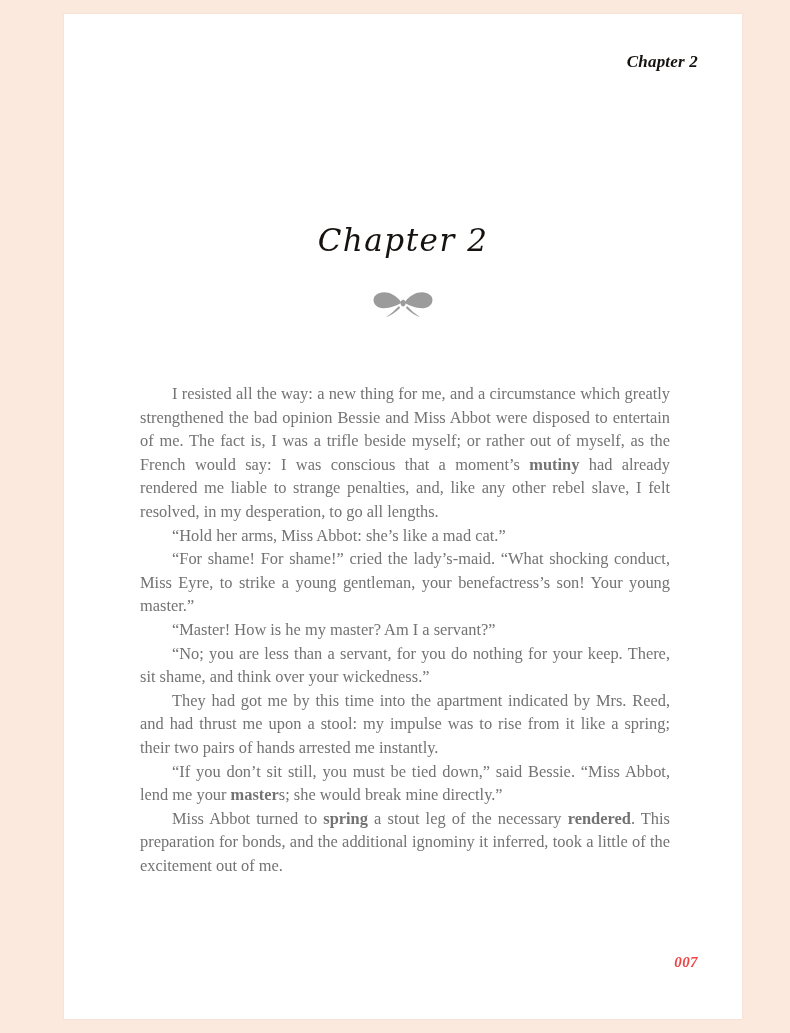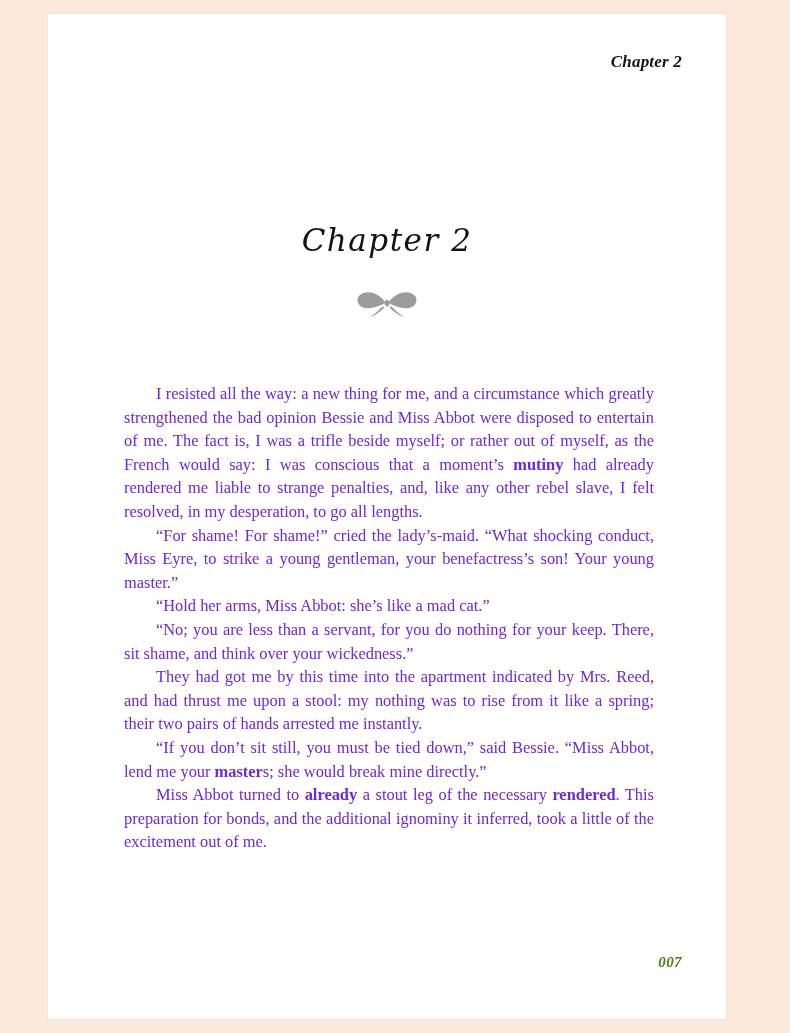--- a/index.html
+++ b/index.html
@@ -8,21 +8,21 @@
   }
   body {
     width: 790px;
     height: 1033px;
     background: #fbe9de;
     font-family: "Liberation Serif", serif;
     overflow: hidden;
   }
   .page {
     position: absolute;
-    left: 48px;
+    left: 64px;
     top: 14px;
     width: 678px;
     height: 1005px;
     background: #ffffff;
     box-shadow: 0 0 2px rgba(0,0,0,0.08);
   }
   .running-head {
     position: absolute;
     top: 38px;
     right: 44px;
@@ -54,36 +54,36 @@
   .ornament svg {
     display: inline-block;
   }
   .body-text {
     position: absolute;
     top: 368px;
     left: 76px;
     width: 530px;
     font-size: 16.4px;
     line-height: 23.6px;
-    color: #6d28d9;
+    color: #737373;
     text-align: justify;
     text-justify: inter-word;
   }
   .body-text p {
     margin: 0;
     text-indent: 32px;
   }
   .folio {
     position: absolute;
     bottom: 48px;
     right: 44px;
     font-style: italic;
     font-weight: bold;
     font-size: 15px;
-    color: #4d7c0f;
+    color: #ef4444;
     letter-spacing: 0.4px;
   }
   b { font-weight: bold; }
 </style>
 </head>
 <body>
 
 <div class="page">
 
   <div class="running-head">Chapter 2</div>
@@ -97,23 +97,24 @@
         <path d="M33 16 C40 6, 52 4, 58 9 C63 13, 60 21, 53 22 C46 23, 38 20, 33 17 Z"></path>
         <path d="M29.5 14.5 C31 13.5, 31.5 13.5, 32.8 14.5 C34 15.6, 34 18.4, 32.8 19.6 C31.5 20.8, 30.6 20.8, 29.4 19.6 C28.2 18.4, 28.3 15.6, 29.5 14.5 Z"></path>
         <path d="M27 20 C23 24, 19 28, 14 31 C18 30, 24 26, 28 22 Z"></path>
         <path d="M35 20 C39 24, 43 28, 48 31 C44 30, 38 26, 34 22 Z"></path>
       </g>
     </svg>
   </div>
 
   <div class="body-text">
       <p>I resisted all the way: a new thing for me, and a circumstance which greatly strengthened the bad opinion Bessie and Miss Abbot were disposed to entertain of me. The fact is, I was a trifle beside myself; or rather out of myself, as the French would say: I was conscious that a moment’s <b>mutiny</b> had already rendered me liable to strange penalties, and, like any other rebel slave, I felt resolved, in my desperation, to go all lengths.</p>
+      <p>“Hold her arms, Miss Abbot: she’s like a mad cat.”</p>
       <p>“For shame! For shame!” cried the lady’s-maid. “What shocking conduct, Miss Eyre, to strike a young gentleman, your benefactress’s son! Your young master.”</p>
-      <p>“Hold her arms, Miss Abbot: she’s like a mad cat.”</p>
+      <p>“Master! How is he my master? Am I a servant?”</p>
       <p>“No; you are less than a servant, for you do nothing for your keep. There, sit shame, and think over your wickedness.”</p>
-      <p>They had got me by this time into the apartment indicated by Mrs. Reed, and had thrust me upon a stool: my nothing was to rise from it like a spring; their two pairs of hands arrested me instantly.</p>
+      <p>They had got me by this time into the apartment indicated by Mrs. Reed, and had thrust me upon a stool: my impulse was to rise from it like a spring; their two pairs of hands arrested me instantly.</p>
       <p>“If you don’t sit still, you must be tied down,” said Bessie. “Miss Abbot, lend me your <b>master</b>s; she would break mine directly.”</p>
-      <p>Miss Abbot turned to <b>already</b> a stout leg of the necessary <b>rendered</b>. This preparation for bonds, and the additional ignominy it inferred, took a little of the excitement out of me.</p>
+      <p>Miss Abbot turned to <b>spring</b> a stout leg of the necessary <b>rendered</b>. This preparation for bonds, and the additional ignominy it inferred, took a little of the excitement out of me.</p>
     </div>
 
   <div class="folio">007</div>
 
 </div>
 
 </body></html>

